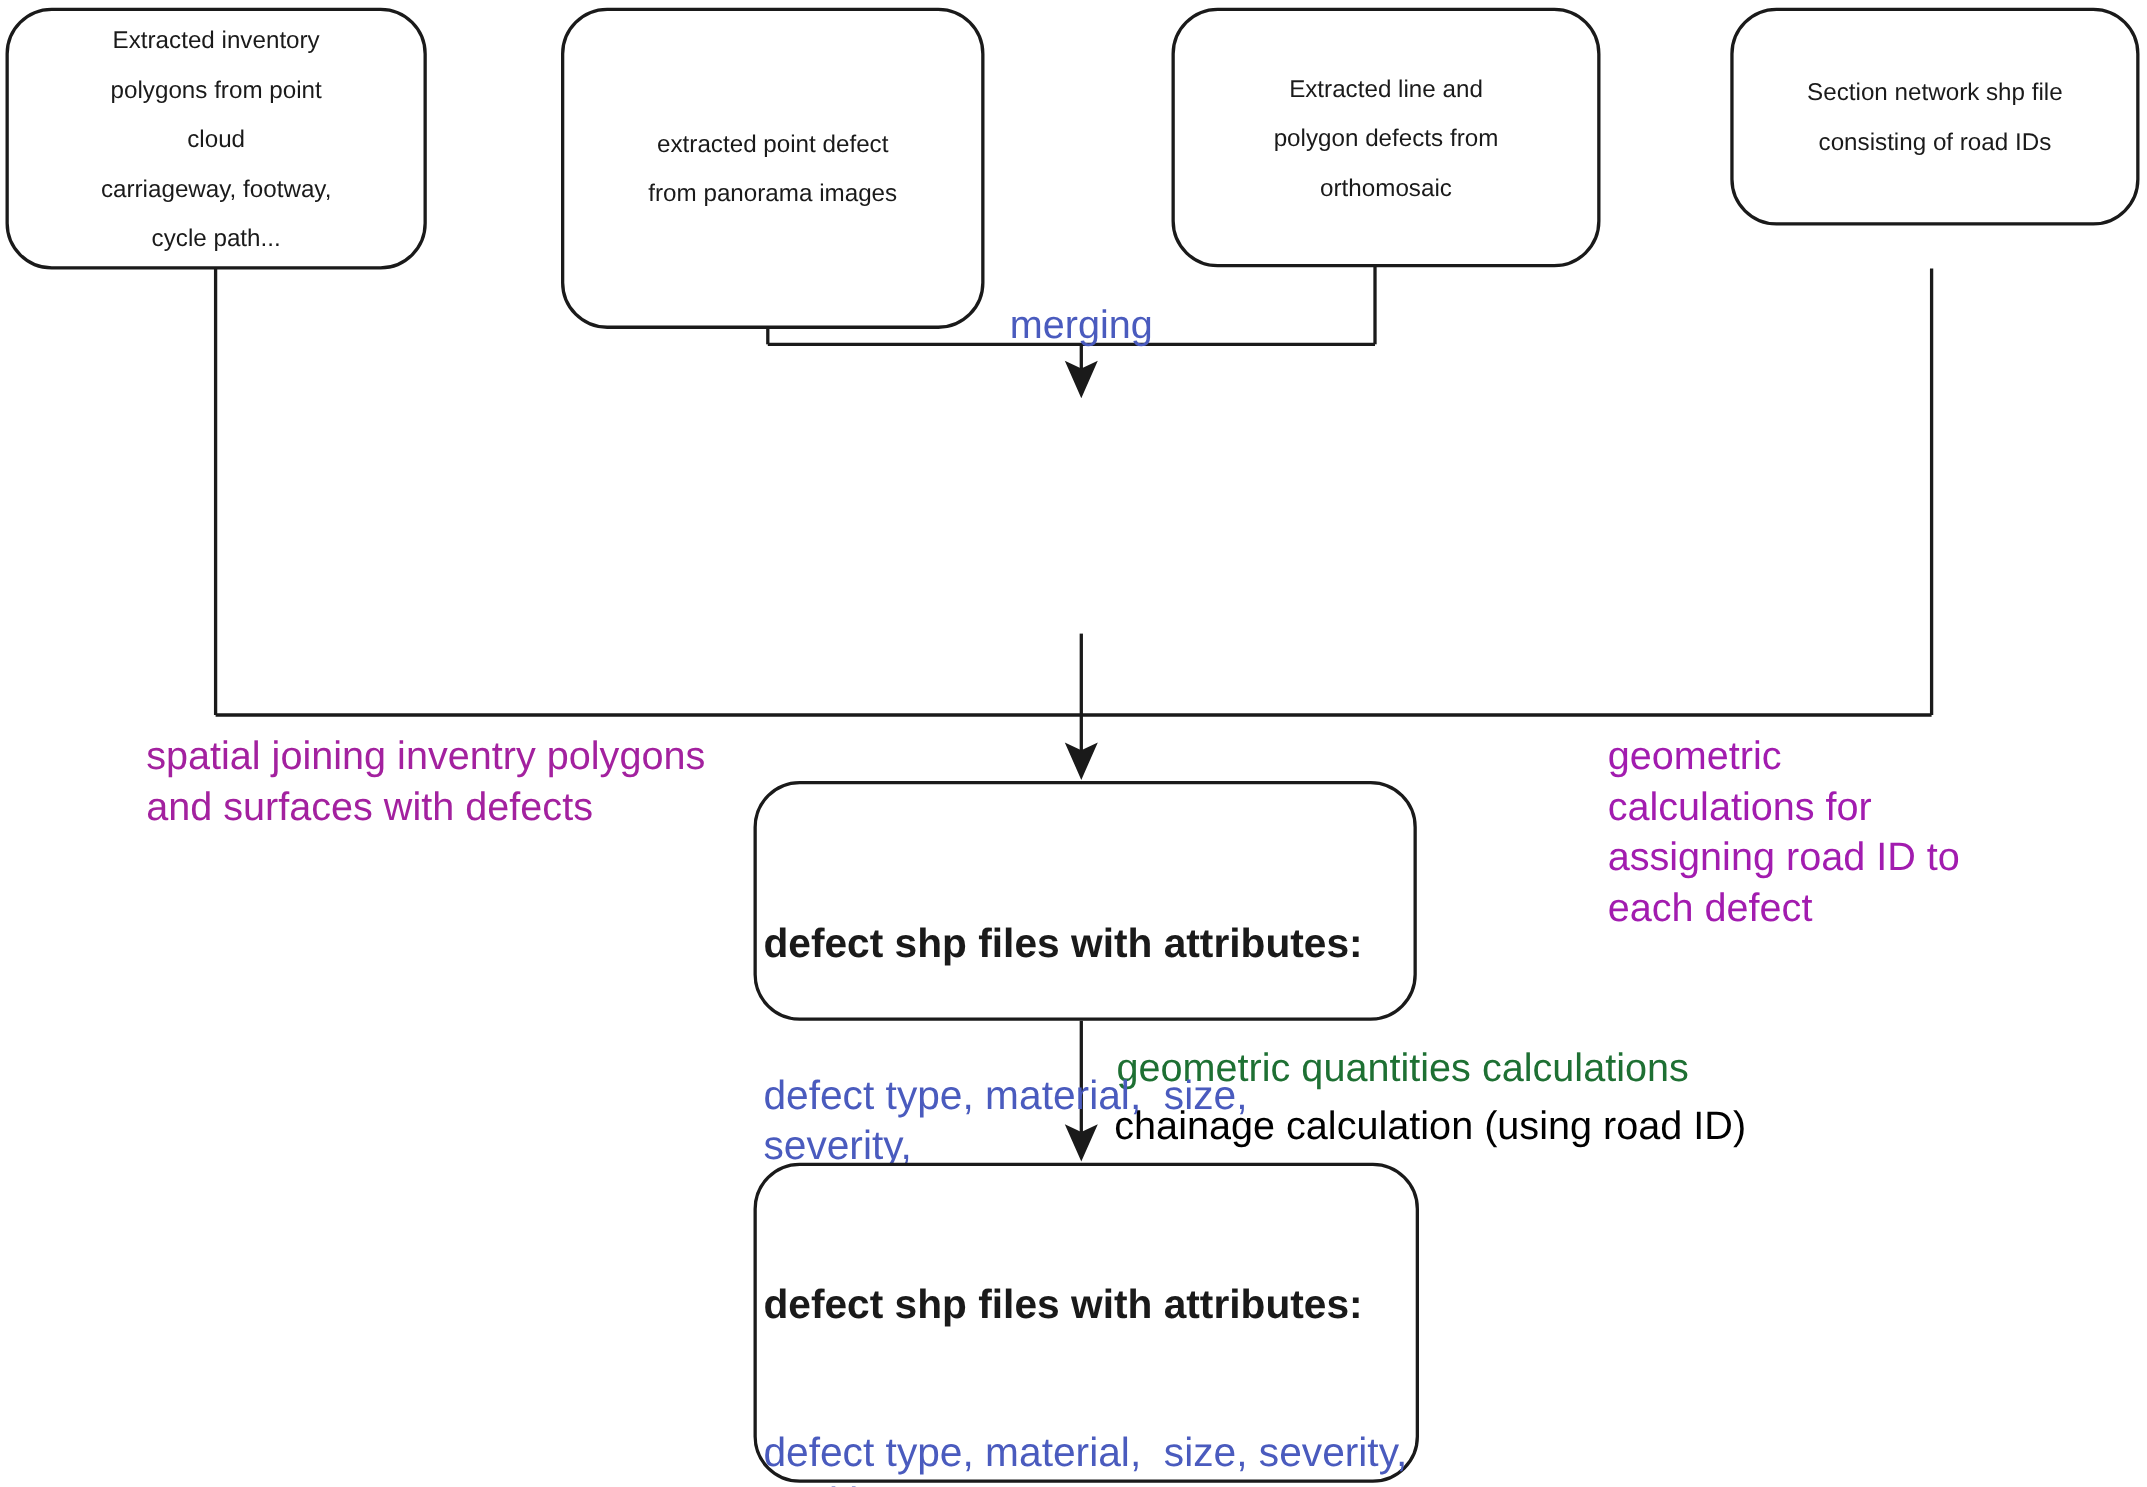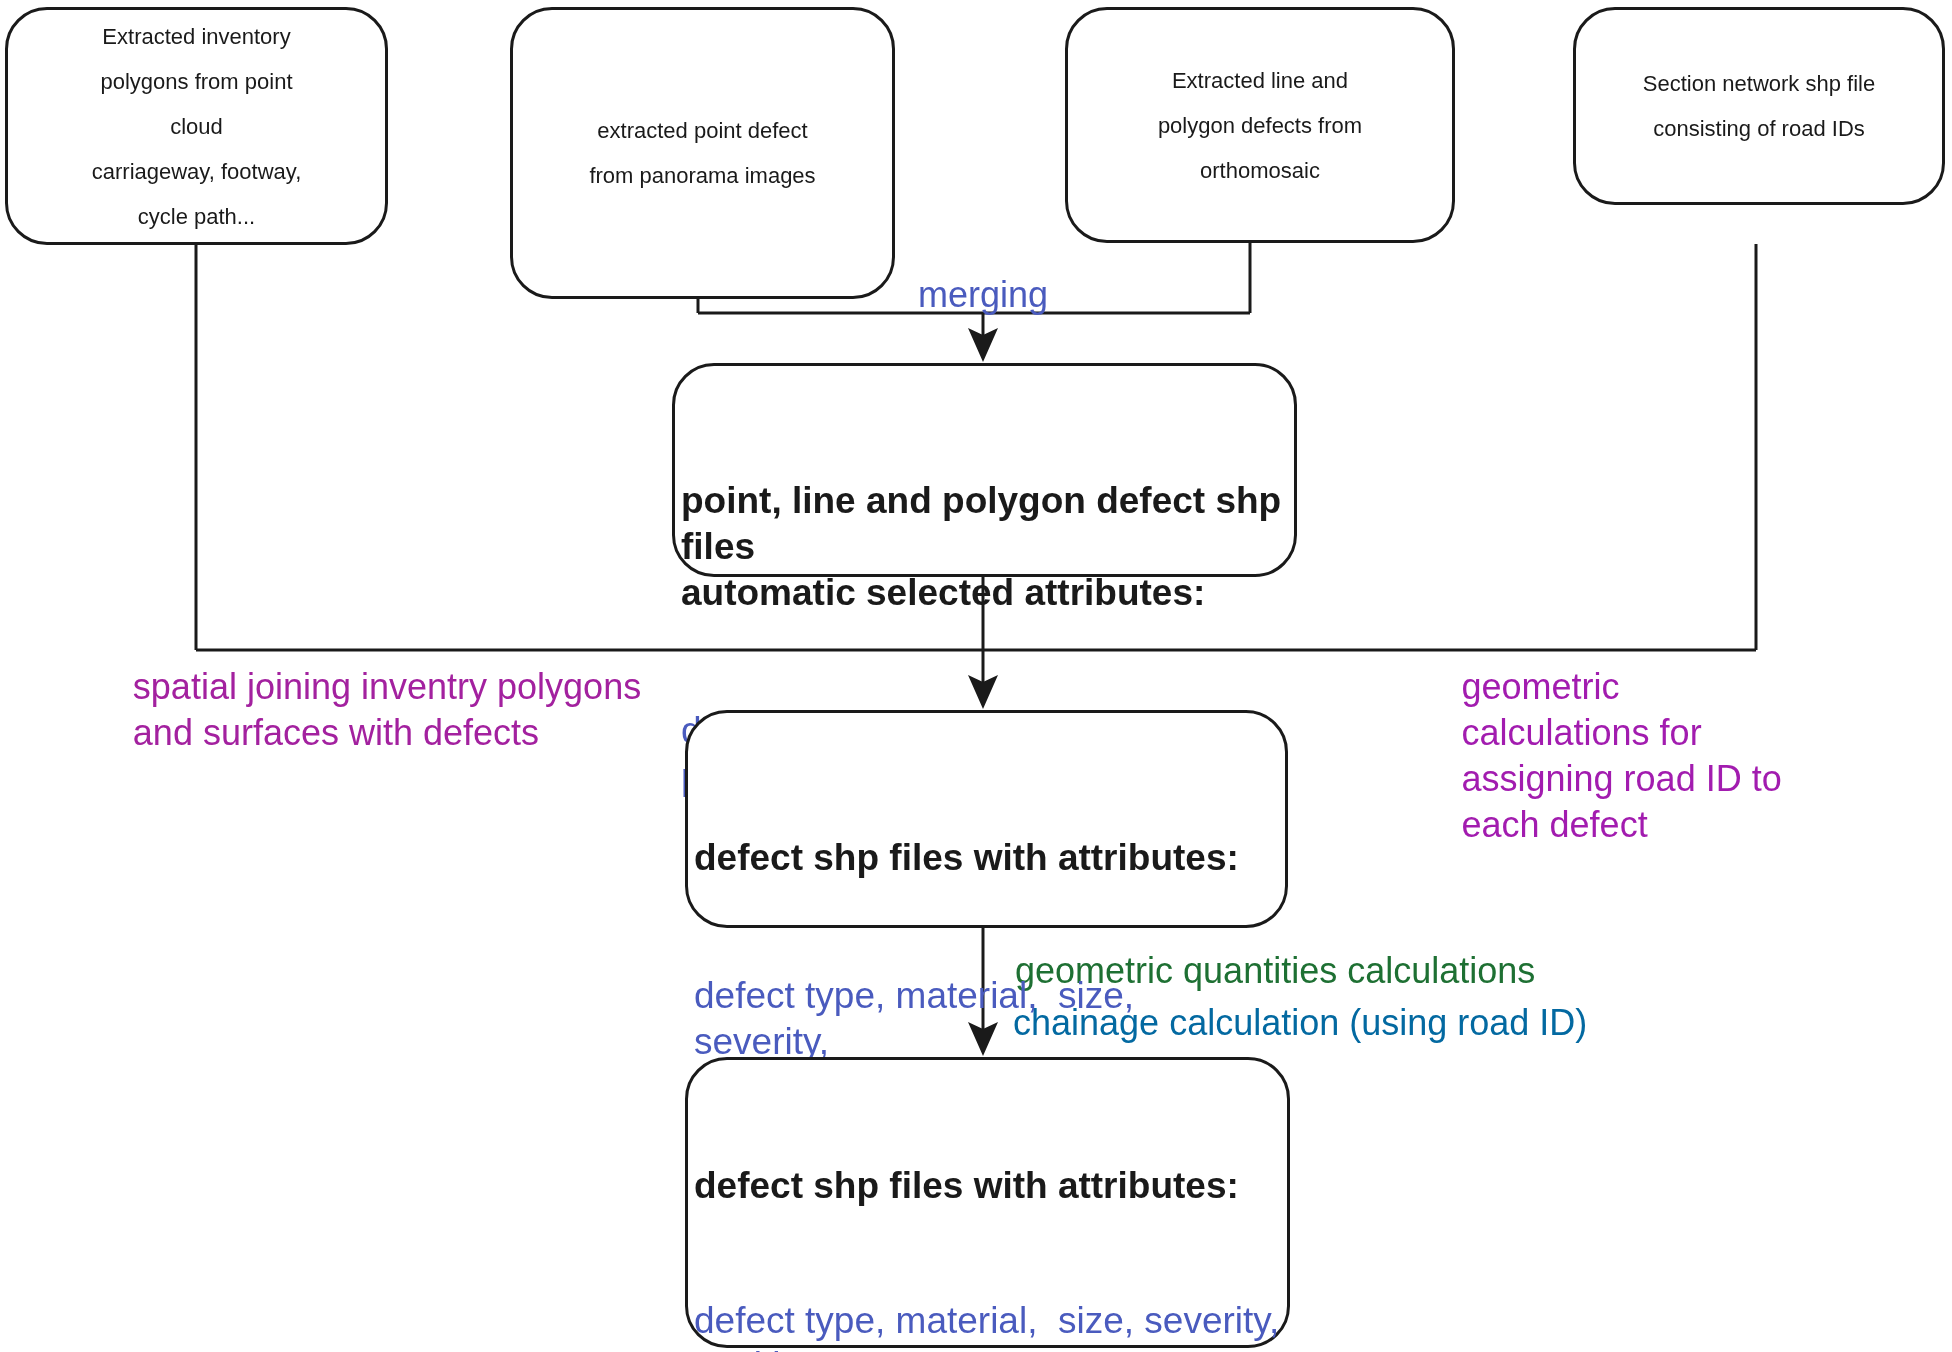--- a/index.html
+++ b/index.html
@@ -112,28 +112,22 @@
     <span>Section network shp file
 consisting of road IDs</span>
   </div>
 
   <div id="label-merging" class="flow-label centered" style="color: rgb(74, 91, 190);">merging</div>
   <div id="label-spatial" class="flow-label centered" style="color: rgb(163, 33, 159);">spatial joining inventry polygons
 and surfaces with defects</div>
   <div id="label-geocalc" class="flow-label centered" style="color: #a21caf;">geometric calculations for
 assigning road ID to each defect</div>
   <div id="label-geoquant" class="flow-label" style="color: rgb(30, 112, 51);">geometric quantities calculations</div>
-  <div id="label-chainage" class="flow-label" style="color: #0369a1; text-align: right;">chainage calculation (using road ID)</div>
+  <div id="label-chainage" class="flow-label" style="color: #000000; text-align: right;">chainage calculation (using road ID)</div>
 
-  <div id="box-e" class="node attrs">
-    <div class="title">point, line and polygon defect shp files
-automatic selected attributes:</div>
-    <div style="color: rgb(74, 91, 190);">defect type, material,  size, severity,
-position..</div>
-  </div>
 
   <div id="box-f" class="node attrs">
     <div class="title">defect shp files with attributes:</div>
     <div style="color: rgb(74, 91, 190);">defect type, material,  size, severity,
 position..</div>
     <div>
       <span class="seg" style="color: rgb(163, 33, 159);">polygon, surfaces</span><span class="seg" style="color: rgb(26, 26, 26);">,</span><span class="seg" style="color: rgb(30, 112, 51);"> road ID</span>
     </div>
   </div>
 

